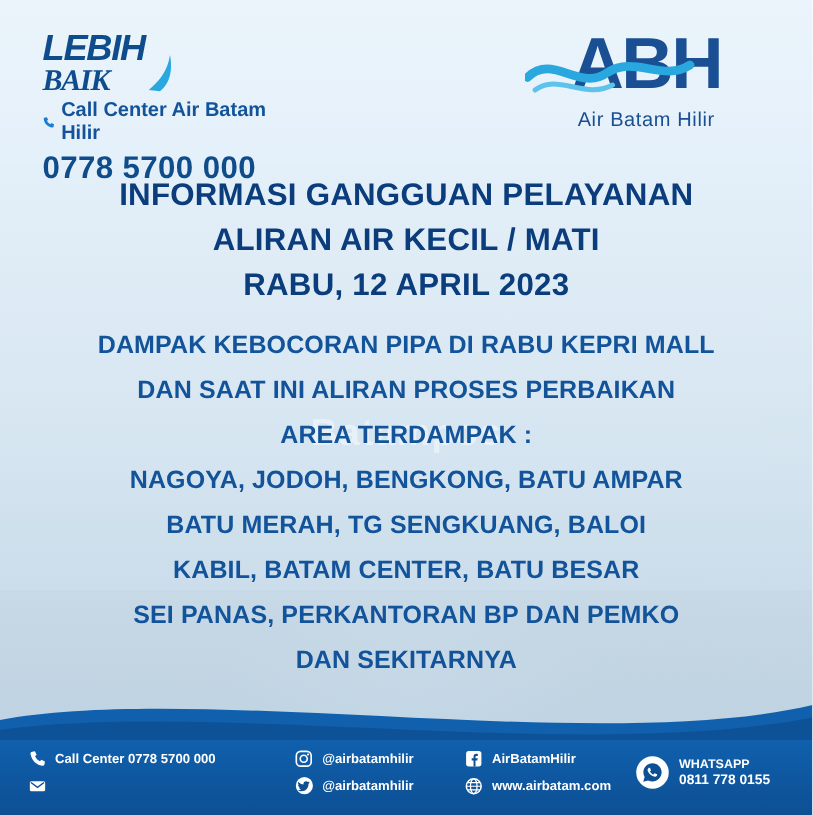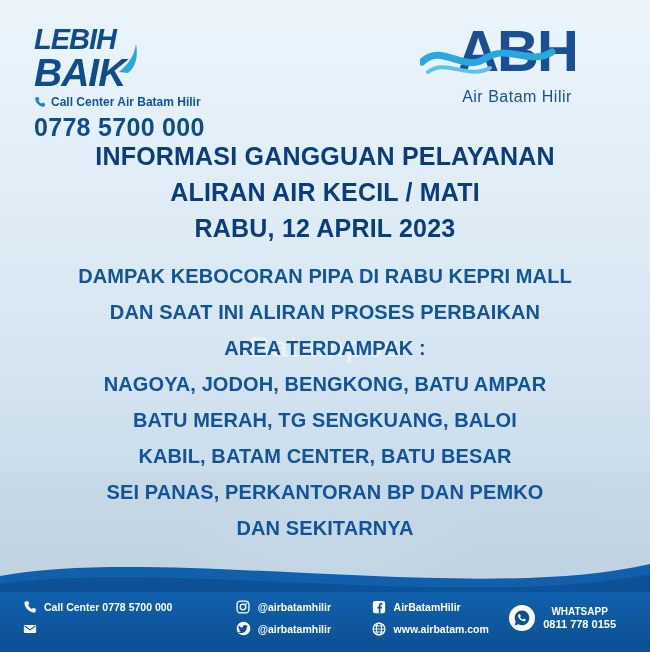--- a/index.html
+++ b/index.html
@@ -57,31 +57,31 @@
     width: 180px;
   }
   .lb-line1, .lb-line2 {
     font-weight: bold;
     font-style: italic;
     color: #0f4c8c;
     letter-spacing: -1px;
     line-height: 0.95;
   }
   .lb-line1 { font-size: 29px; }
-  .lb-line2 { font-size: 39px; position: relative; }
+  .lb-line2 { font-size: 24px; position: relative; font-family: Liberation Serif, serif; }
   .lb-k-swoosh {
     position: absolute;
     left: 82px;
     top: -12px;
     width: 26px;
     height: 32px;
   }
   .lb-sub {
     margin-top: 4px;
-    font-size: 12px;
+    font-size: 16px;
     font-weight: bold;
     color: #12539a;
     display: flex;
     align-items: center;
     gap: 5px;
   }
   .lb-phone {
     margin-top: 4px;
     font-size: 25px;
     font-weight: bold;
@@ -185,21 +185,21 @@
   }
   .fcol {
     display: flex;
     flex-direction: column;
     justify-content: center;
     gap: 7px;
   }
   .fcol.c1 { width: 236px; }
   .fcol.c2 { width: 150px; }
   .fcol.c3 { width: 152px; }
-  .fcol.c4 { width: 140px; text-align: center; }
+  .fcol.c4 { width: 140px; }
   .fitem {
     display: flex;
     align-items: center;
     gap: 7px;
     font-size: 10.5px;
     font-weight: bold;
     white-space: nowrap;
   }
   .fitem .ic {
     width: 15px;

